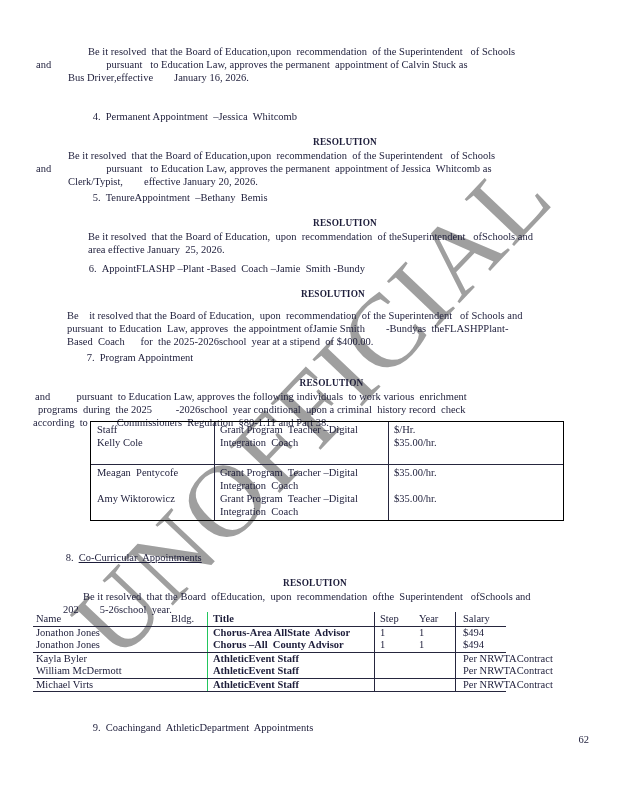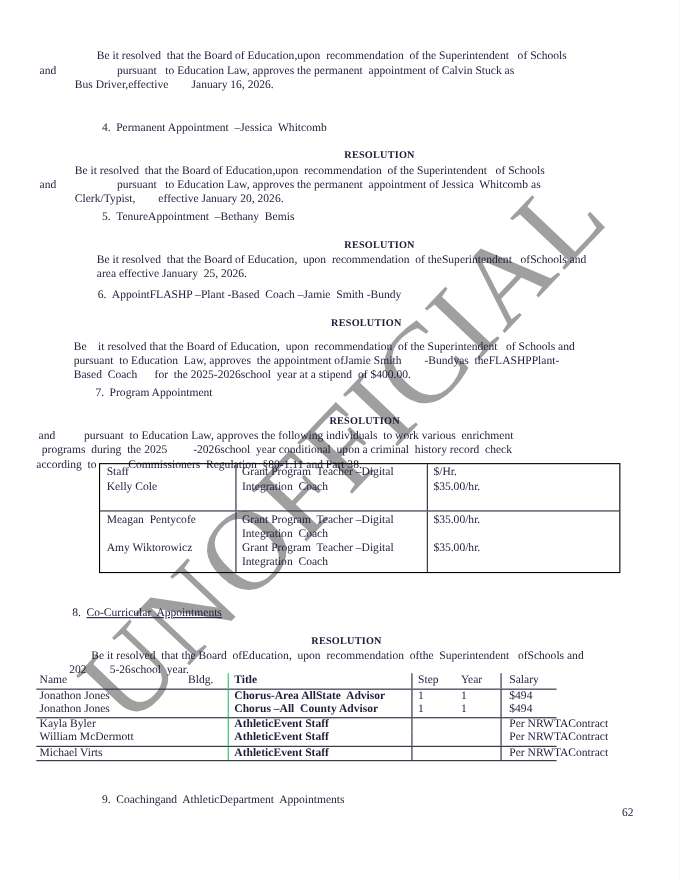--- a/index.html
+++ b/index.html
@@ -33,21 +33,21 @@
   .t2cell.cD { border-left:1px solid #26263e; padding-left:5px; }
   .t2cell.cE { padding-left:8px; }
   .t2cell.cF { border-left:1px solid #26263e; padding-left:7px; }
 
   .wm {
     position:absolute; left:-56px; top:352px; width:736px; height:112px;
     text-align:center; font-size:104px; line-height:112px; letter-spacing:2px;
     color:#8f8f8f; opacity:0.85; transform:rotate(-46.5deg);
     z-index:1; pointer-events:none; font-family:"Liberation Serif", serif;
   }
-  .pagenum { position:absolute; top:733px; right:42px; z-index:2; }
+  .pagenum { position:absolute; top:733px; right:29px; z-index:2; }
 </style>
 </head>
 <body>
 
 <div class="page">
 
   <div class="wm">UNOFFICIAL</div>
 
   <div class="blk" style="top:45px">
     <div class="ln" style="margin-left:52px">Be it resolved  that the Board of Education,upon  recommendation  of the Superintendent   of Schools</div>

